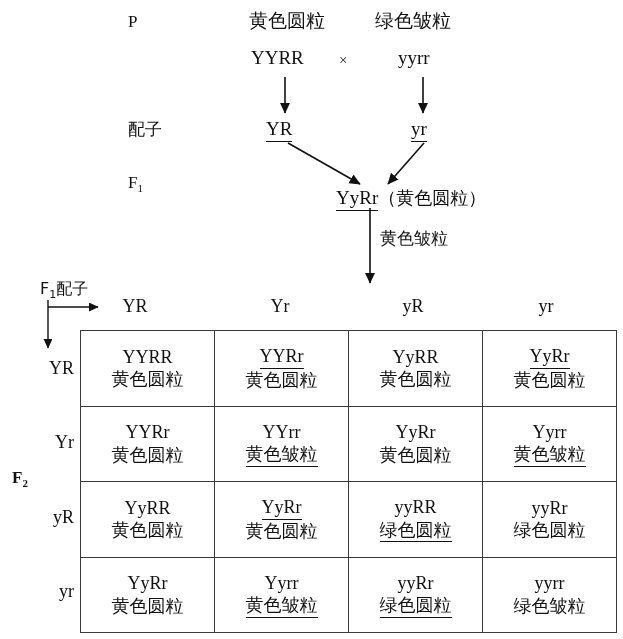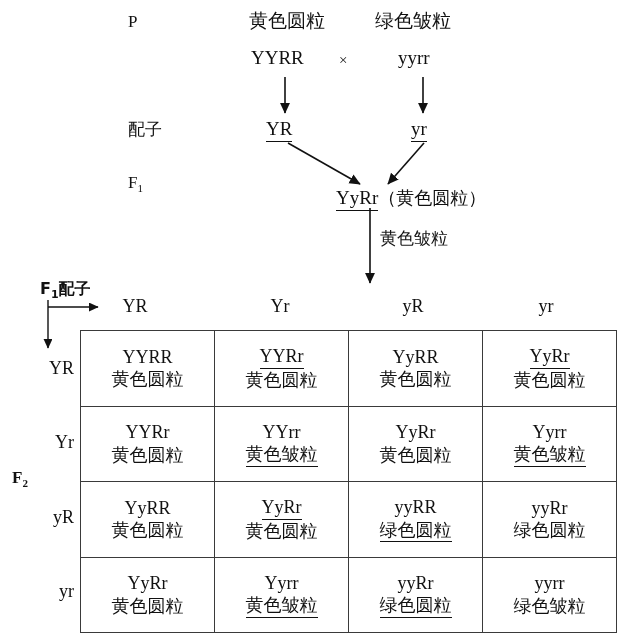--- a/index.html
+++ b/index.html
@@ -179,21 +179,21 @@
   <div class="abs" style="left:411px; top:118px;">
     <span class="gamete">yr</span>
   </div>
 
   <div class="abs f1-line" style="left:336px; top:186px;">
     <span class="u">YyRr</span><span class="paren">（黄色圆粒）</span>
   </div>
 
   <div class="abs meiosis" style="left:380px; top:227px;">黄色皱粒</div>
 
-  <div class="abs f1-gamete-label" style="left:40px; top:279px;font-weight:bold;"><span>F</span><span class="sub">1</span><span>配子</span></div>
+  <div class="abs f1-gamete-label" style="left:40px; top:279px;"><span>F</span><span class="sub">1</span><span>配子</span></div>
 
   <div class="abs col-head ctr" style="left:100px; top:296px; width:70px;">YR</div>
   <div class="abs col-head ctr" style="left:245px; top:296px; width:70px;">Yr</div>
   <div class="abs col-head ctr" style="left:378px; top:296px; width:70px;">yR</div>
   <div class="abs col-head ctr" style="left:511px; top:296px; width:70px;">yr</div>
 
   <div class="abs row-head" style="left:40px; top:358px; width:34px; text-align:right;">YR</div>
   <div class="abs row-head" style="left:40px; top:432px; width:34px; text-align:right;">Yr</div>
   <div class="abs row-head" style="left:40px; top:507px; width:34px; text-align:right;">yR</div>
   <div class="abs row-head" style="left:40px; top:581px; width:34px; text-align:right;">yr</div>

